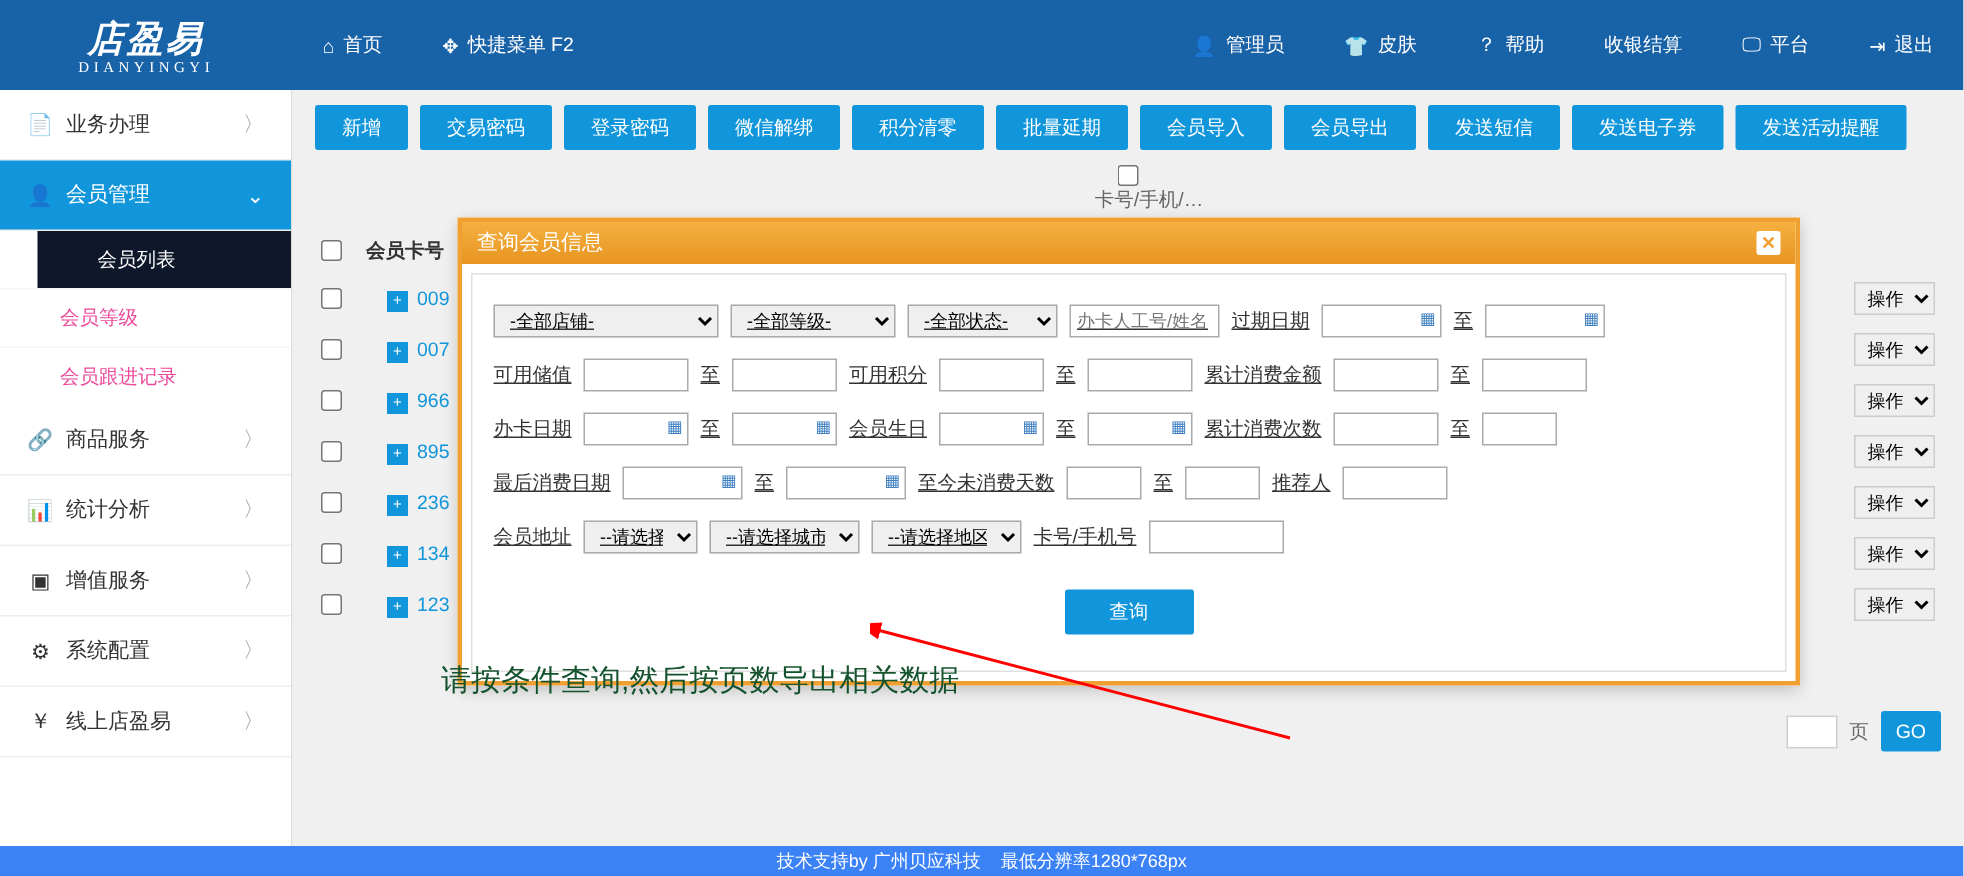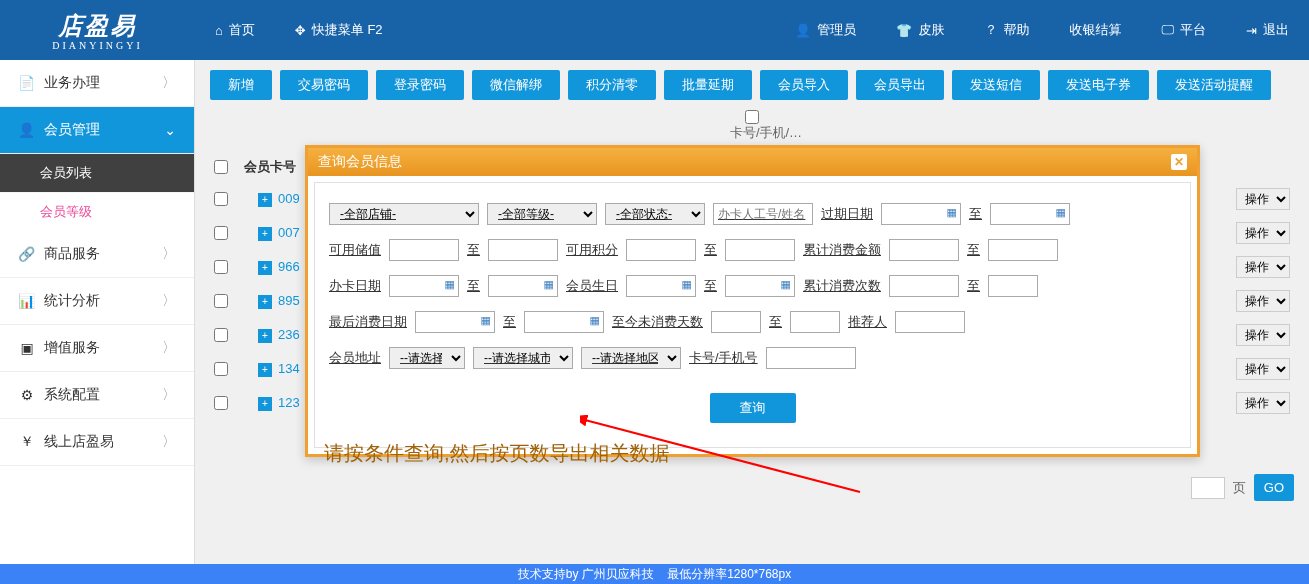--- a/index.html
+++ b/index.html
@@ -62,21 +62,21 @@
   background: #1296db;
   color: #fff;
 }
 .side-item.active .arrow { color: #fff; }
 .side-sub {
   padding: 10px 18px 10px 40px;
   font-size: 13px;
   cursor: pointer;
   color: #ec4899;
 }
-.side-sub.active { background: #404040; color: #fff; }
+.side-sub.active { background: #0f172a; color: #fff; margin-left: 25px; }
 .side-sub + .side-sub { border-top: 1px solid #f5f5f5; }
 .side-icon { display: inline-block; width: 18px; margin-right: 8px; text-align: center; }
 
 .main {
   position: absolute;
   left: 195px; right: 0; top: 60px; bottom: 20px;
   padding: 10px 15px;
   background: #f0f0f0;
 }
 .toolbar {
@@ -195,24 +195,24 @@
   border: 1px solid #aaa;
   padding: 2px 20px 2px 4px;
   font-size: 12px;
   height: 22px;
   position: relative;
   background: #fff;
 }
 .date-icon { color: #4080c0; position: absolute; right: 3px; font-size: 11px; }
 .modal-submit { text-align: center; padding: 10px 0 4px; }
 .annotation {
-  color: #a16207;
+  color: #14532d;
   font-size: 20px;
   position: absolute;
-  left: 324px;
+  left: 294px;
   top: 440px;
 }
 .arrow-line {
   position: absolute;
   left: 580px;
   top: 415px;
   width: 285px;
   height: 80px;
   pointer-events: none;
 }
@@ -277,20 +277,21 @@
     <span>业务办理</span>
     <span class="arrow">〉</span>
   </div>
   <div class="side-item active">
     <span class="side-icon">👤</span>
     <span>会员管理</span>
     <span class="arrow">⌄</span>
   </div>
   <div class="side-sub active">会员列表</div>
   <div class="side-sub">会员等级</div>
+  <div class="side-sub">会员跟进记录</div>
   <div class="side-item">
     <span class="side-icon">🔗</span>
     <span>商品服务</span>
     <span class="arrow">〉</span>
   </div>
   <div class="side-item">
     <span class="side-icon">📊</span>
     <span>统计分析</span>
     <span class="arrow">〉</span>
   </div>

